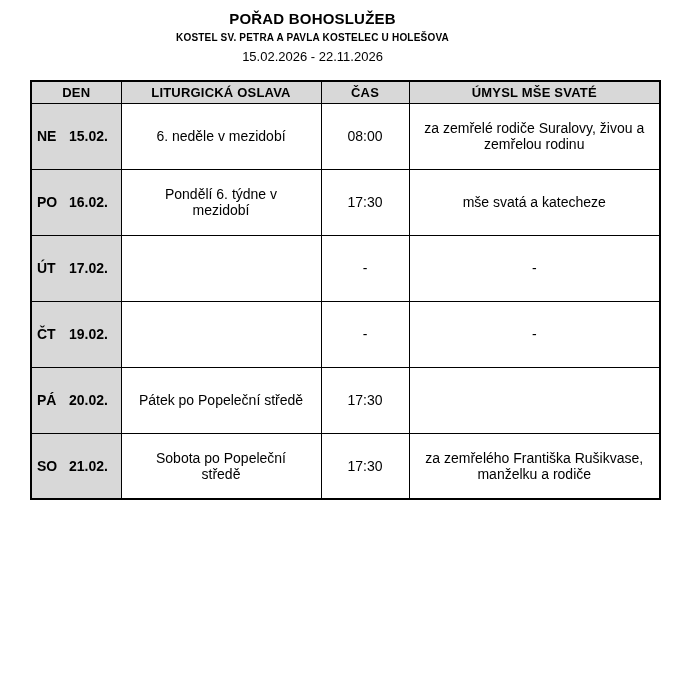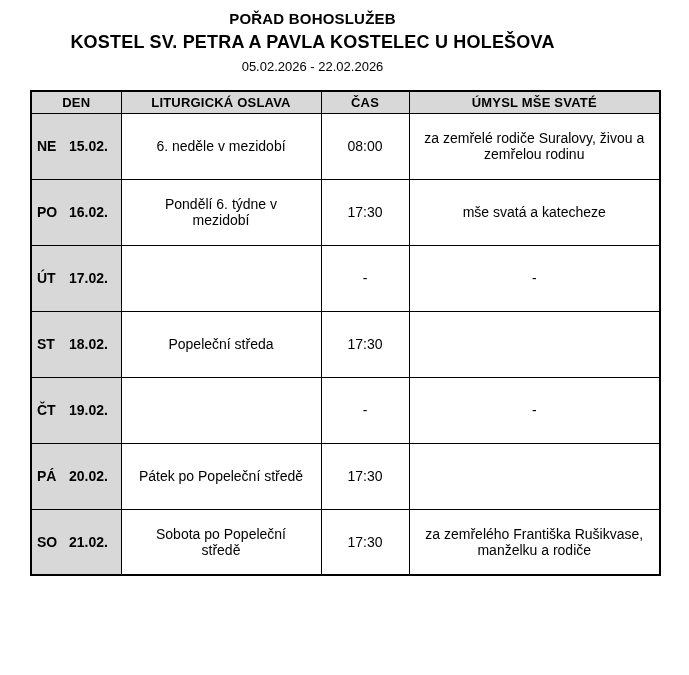--- a/index.html
+++ b/index.html
@@ -20,21 +20,21 @@
   .title-block {
     text-align: center;
   }
   .title-line1 {
     font-weight: bold;
     font-size: 15px;
     letter-spacing: 0.2px;
   }
   .title-line2 {
     font-weight: bold;
-    font-size: 18px;
+    font-size: 10px;
     margin-top: 5px;
     letter-spacing: 0.2px;
   }
   .title-line3 {
     font-size: 13px;
     margin-top: 6px;
   }
   table.schedule {
     border-collapse: collapse;
     table-layout: fixed;
@@ -76,21 +76,21 @@
   }
 </style>
 </head>
 <body>
 
 <div class="page">
 
   <div class="title-block">
     <div class="title-line1">POŘAD BOHOSLUŽEB</div>
     <div class="title-line2">KOSTEL SV. PETRA A PAVLA KOSTELEC U HOLEŠOVA</div>
-    <div class="title-line3">05.02.2026 - 22.02.2026</div>
+    <div class="title-line3">15.02.2026 - 22.11.2026</div>
   </div>
 
   <table class="schedule">
     <colgroup>
       <col style="width:90px">
       <col style="width:200px">
       <col style="width:88px">
       <col style="width:251px">
     </colgroup>
     <thead>
@@ -116,26 +116,20 @@
         <td>17:30</td>
         <td>mše svatá a katecheze</td>
       </tr>
       <tr>
         <td class="day-cell"><span class="day-abbrev">ÚT</span><span class="day-date">17.02.</span></td>
         <td></td>
         <td>-</td>
         <td>-</td>
       </tr>
       <tr>
-        <td class="day-cell"><span class="day-abbrev">ST</span><span class="day-date">18.02.</span></td>
-        <td>Popeleční středa</td>
-        <td>17:30</td>
-        <td></td>
-      </tr>
-      <tr>
         <td class="day-cell"><span class="day-abbrev">ČT</span><span class="day-date">19.02.</span></td>
         <td></td>
         <td>-</td>
         <td>-</td>
       </tr>
       <tr>
         <td class="day-cell"><span class="day-abbrev">PÁ</span><span class="day-date">20.02.</span></td>
         <td>Pátek po Popeleční středě</td>
         <td>17:30</td>
         <td></td>

